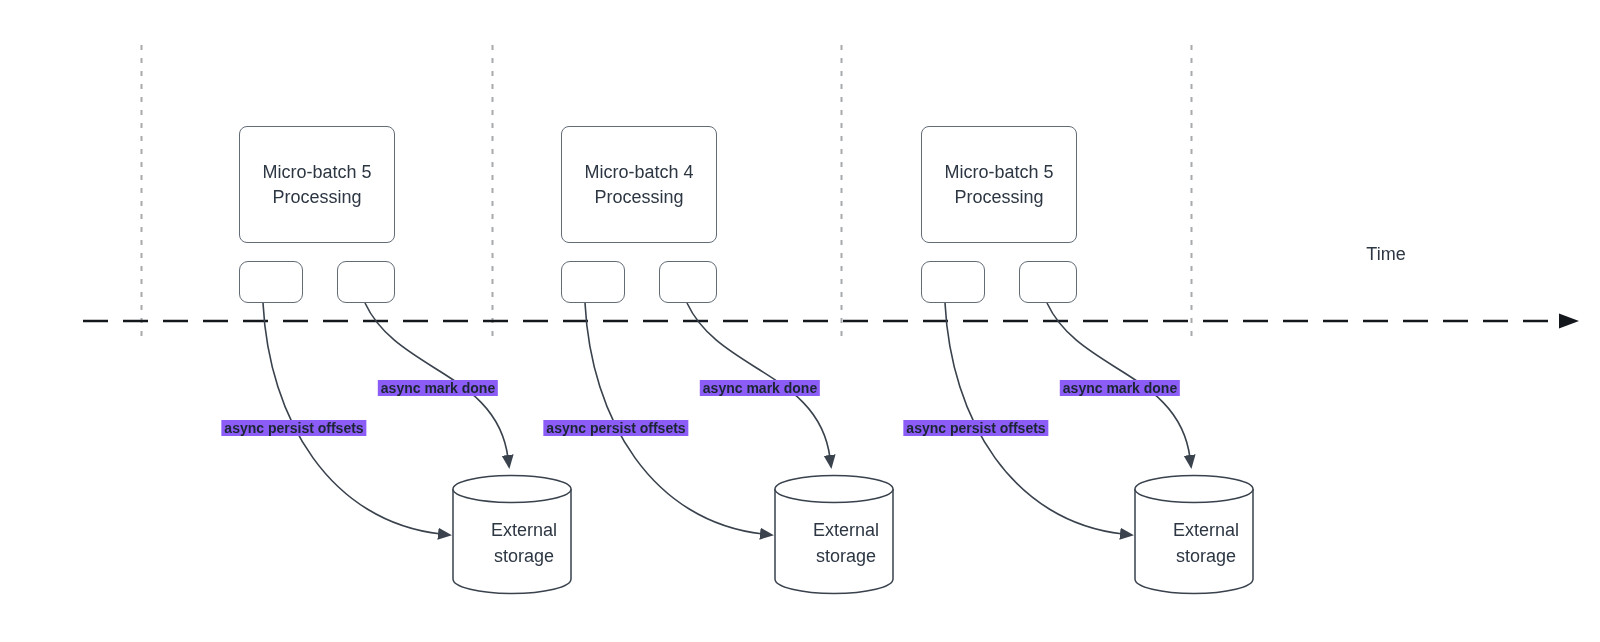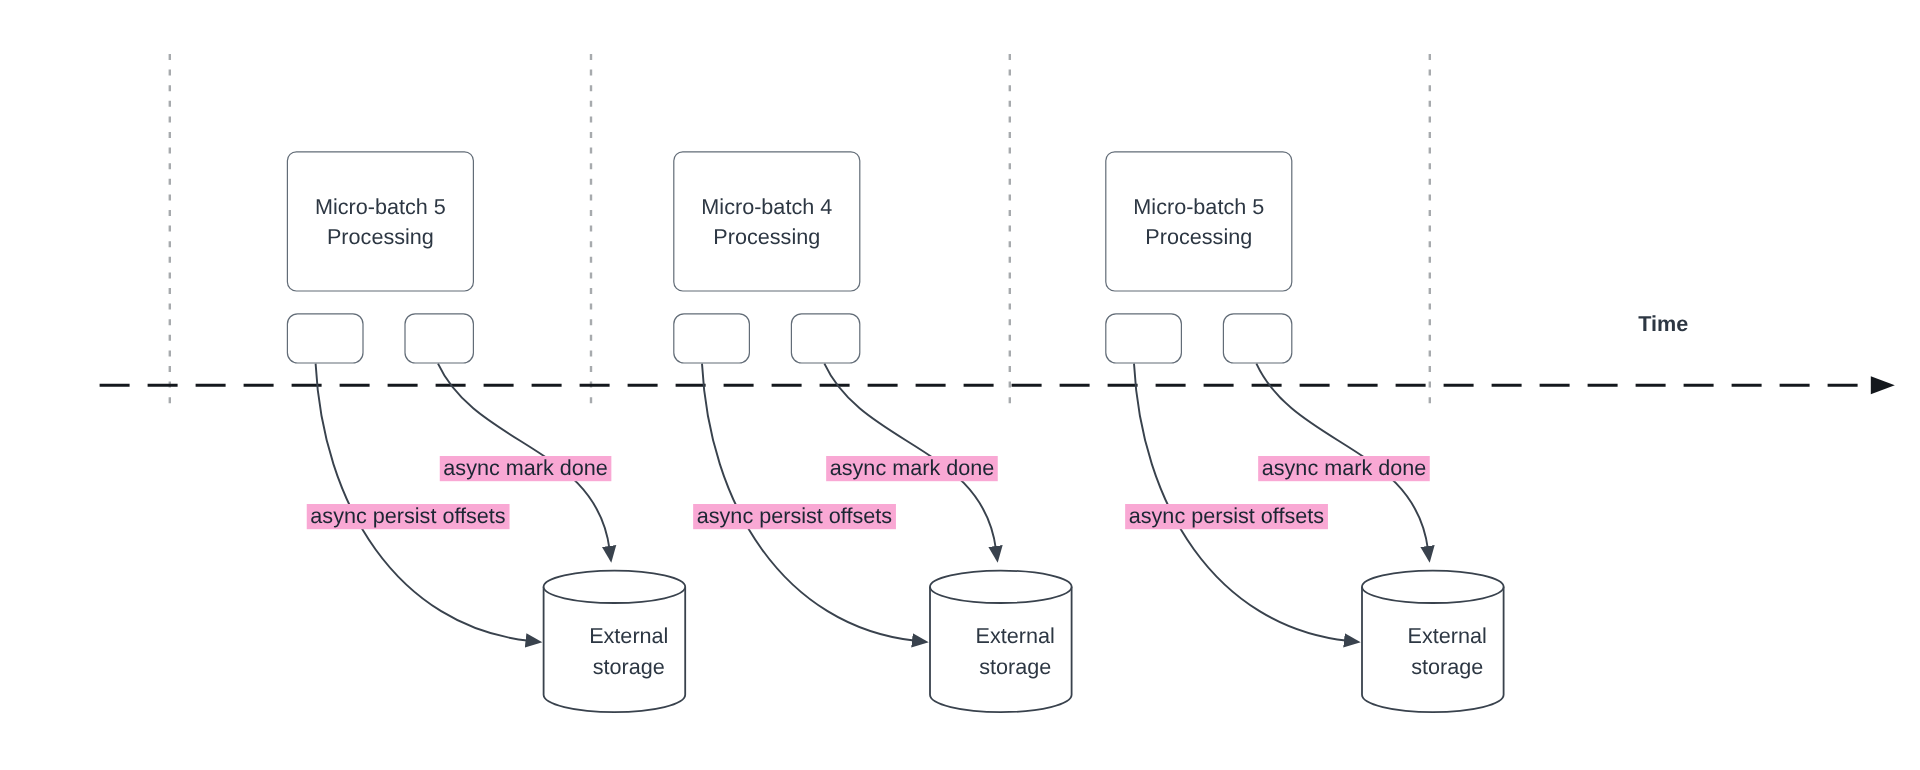--- a/index.html
+++ b/index.html
@@ -90,46 +90,45 @@
     border:1.5px solid var(--shape_stroke);
     border-radius:9px;
     background:#ffffff;
   }
   .mini-rect.a{ left:0; width:64px; }
   .mini-rect.b{ left:98px; width:58px; }
   .flow-label{
     position:absolute;
     transform:translateX(-50%);
     white-space:nowrap;
-    font-size:18px;
-    font-weight:normal;
+    font-size:14px;
+    font-weight:bold;
     color:var(--label);
-    background:#f9a8d4;
+    background:#8b5cf6;
     padding:0 3px;
   }
-  .flow-label.persist{ left:55px; top:420px;margin-left:46px; }
+  .flow-label.persist{ left:55px; top:420px; }
   .flow-label.done{ left:199px; top:380px; }
   .storage-label{
     position:absolute;
     left:214px; top:517px;
     width:142px;
     text-align:center;
     color:var(--text);
     font-size:18px;
     line-height:26px;
   }
   .time-label{
     position:absolute;
-    left:1336px; top:260px;
+    left:1336px; top:244px;
     width:100px;
     text-align:center;
     color:var(--text);
     font-size:18px;
     z-index:2;
-    font-weight:bold;
   }
 </style>
 </head>
 <body>
 
 <div id="stage">
 
   <svg id="shapes" width="1600" height="642" viewBox="0 0 1600 642">
     <defs>
       <marker id="arrow" markerUnits="userSpaceOnUse" markerWidth="16" markerHeight="14" refX="3" refY="7" orient="auto">

